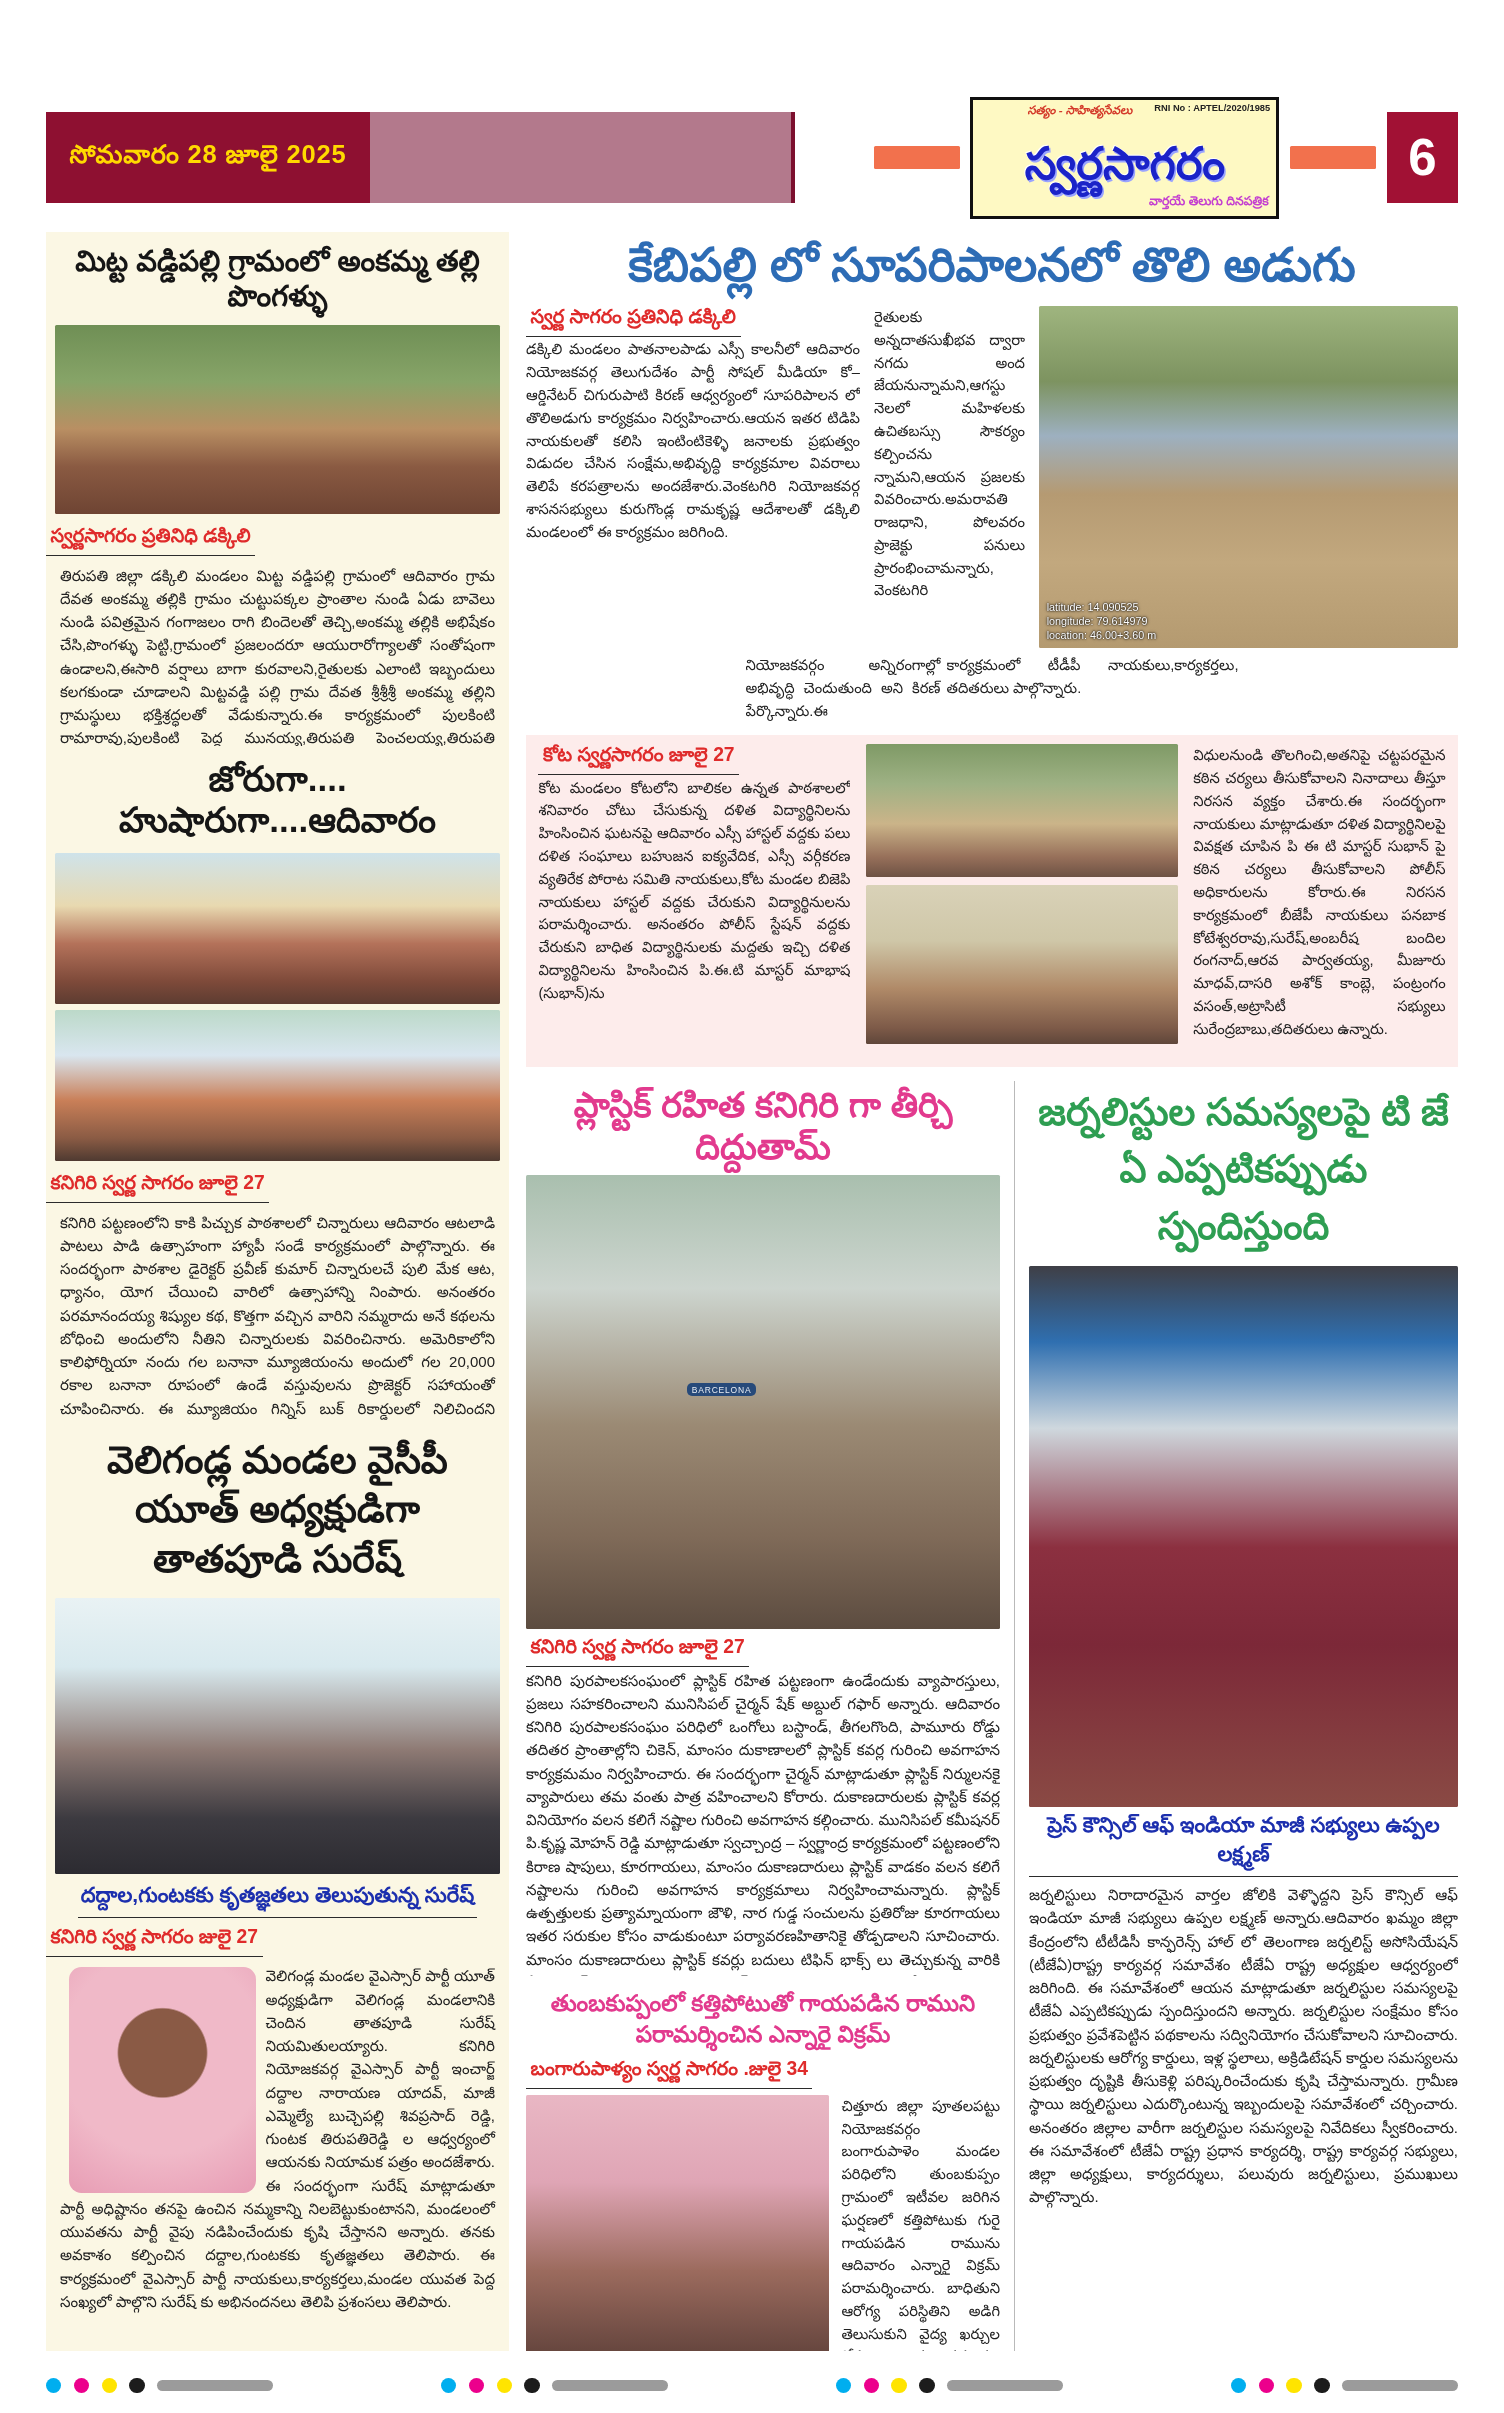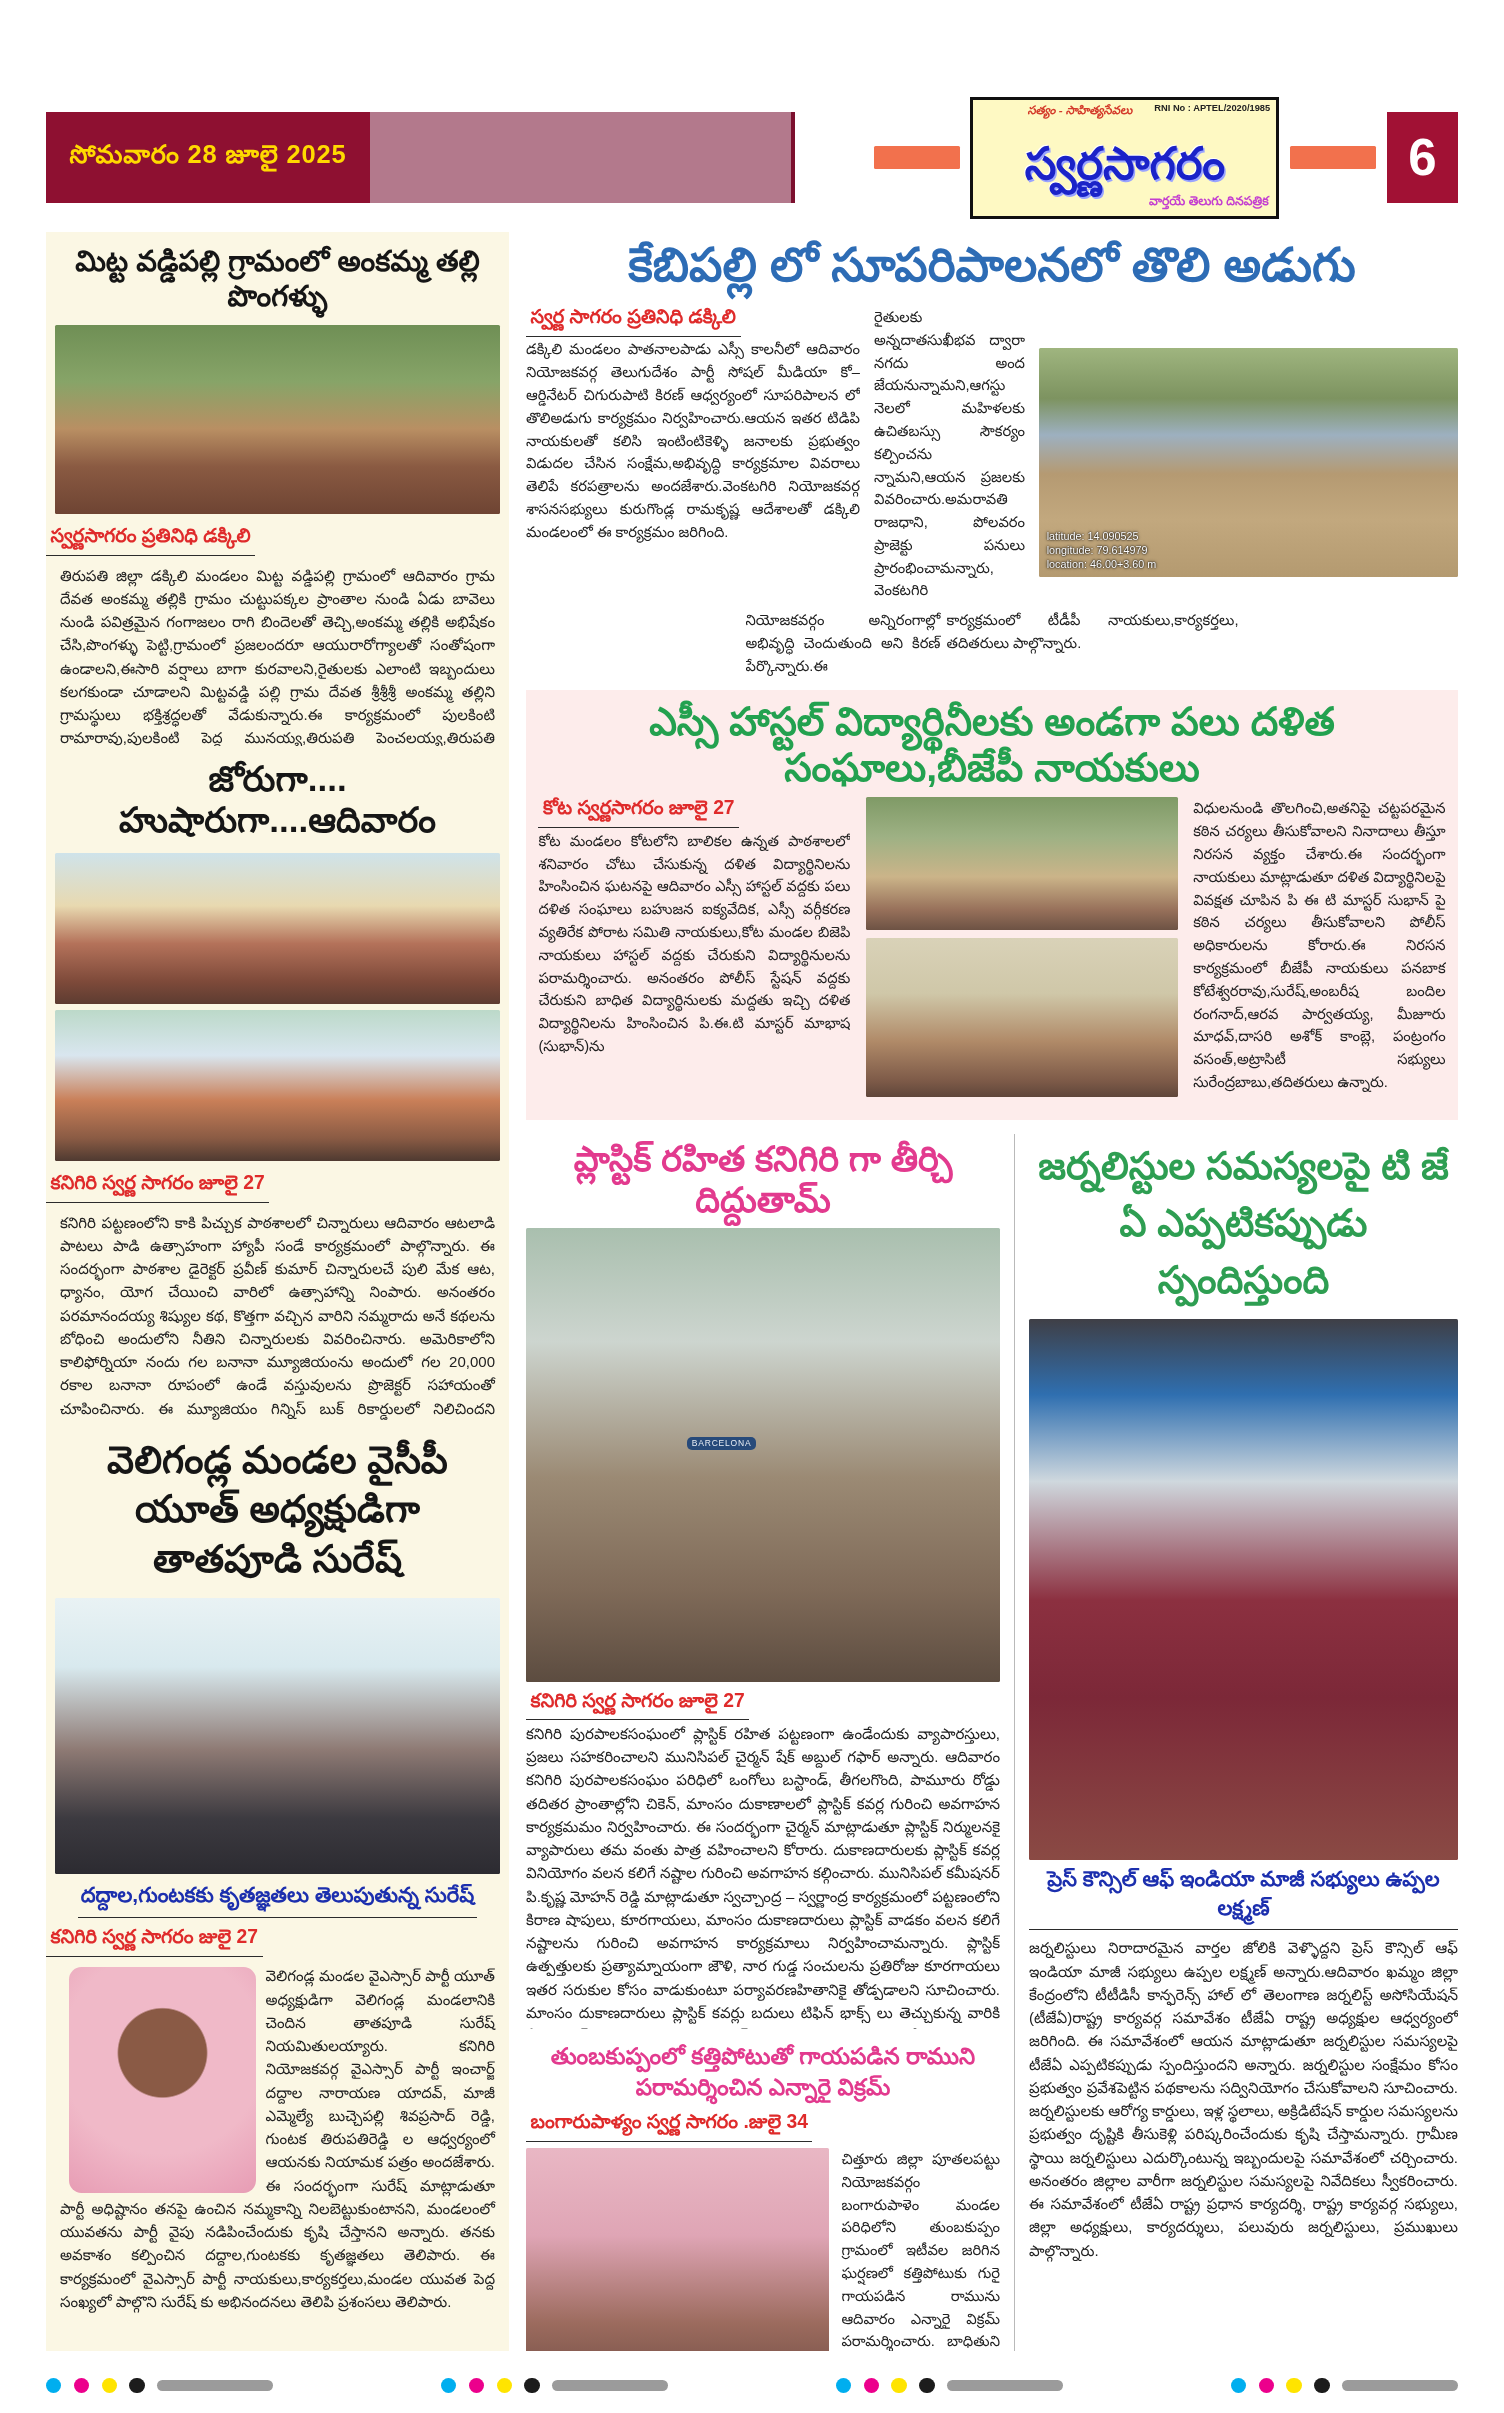--- a/index.html
+++ b/index.html
@@ -63,21 +63,21 @@
   .col-left .photo{margin:3.1px 9.3px;}
   .col-left .body{padding:6.2px 14px 3.1px;}
   .inset{float:left;width:187px;height:226px;margin:6.2px 12.4px 4.6px 0;border-radius:12.4px;}
 
   
   .kb-headline{font-size:47px;color:#2d6cb5;padding:4.6px 0 14px;}
   .kb-row{display:flex;gap:14px;}
   .kb-colwide{width:334px;}
   .kb-colnarrow{width:151px;}
   .kb-colnarrow .body,.kb-colwide .body{font-size:14.7px;}
-  .kb-photo{flex:1;height:229px;margin-top:42px;}
+  .kb-photo{flex:1;height:342px;}
   .kb-cont{display:flex;gap:6px;justify-content:center;margin-top:6.2px;}
   .kb-cont .body{font-size:14.7px;}
   .kb-c1{width:195px;}
   .kb-c2{width:292px;}
   .kb-row .dateline{padding-top:0;}
 
   
   .pink{background:#fdeceb;margin-top:12.4px;padding:9.3px 12.4px 14px;}
   .sc-headline{font-size:39px;color:#23a14f;padding-bottom:6.2px;}
   .sc-row{display:flex;gap:15.4px;}
@@ -186,21 +186,20 @@
             </div>
           </div>
         </div>
         <div class="kb-cont">
           <div class="body kb-c1">నియోజకవర్గం అన్నిరంగాల్లో అభివృద్ధి చెందుతుంది అని కిరణ్ పేర్కొన్నారు.ఈ</div>
           <div class="body kb-c2">కార్యక్రమంలో టీడీపీ నాయకులు,కార్యకర్తలు, తదితరులు పాల్గొన్నారు.</div>
         </div>
       </div>
 
       <div class="pink">
-        <div class="headline sc-headline">ఎస్సీ హాస్టల్ విద్యార్థినీలకు అండగా పలు దళిత సంఘాలు,బీజేపీ నాయకులు</div>
         <div class="sc-row">
           <div class="sc-col1">
             <span class="dateline"><span>కోట స్వర్ణసాగరం జూలై 27</span></span>
             <div class="body" style="height:269px;">కోట మండలం కోటలోని బాలికల ఉన్నత పాఠశాలలో శనివారం చోటు చేసుకున్న దళిత విద్యార్థినిలను హింసించిన ఘటనపై ఆదివారం ఎస్సీ హాస్టల్ వద్దకు పలు దళిత సంఘాలు బహుజన ఐక్యవేదిక, ఎస్సీ వర్గీకరణ వ్యతిరేక పోరాట సమితి నాయకులు,కోట మండల బిజెపి నాయకులు హాస్టల్ వద్దకు చేరుకుని విద్యార్థినులను పరామర్శించారు. అనంతరం పోలీస్ స్టేషన్ వద్దకు చేరుకుని బాధిత విద్యార్థినులకు మద్దతు ఇచ్చి దళిత విద్యార్థినిలను హింసించిన పి.ఈ.టి మాస్టర్ మాభాష (సుభాన్)ను</div>
           </div>
           <div class="sc-photos">
             <div class="photo ph-hostel1"></div>
             <div class="photo ph-hostel2"></div>
           </div>
           <div class="sc-col2">

